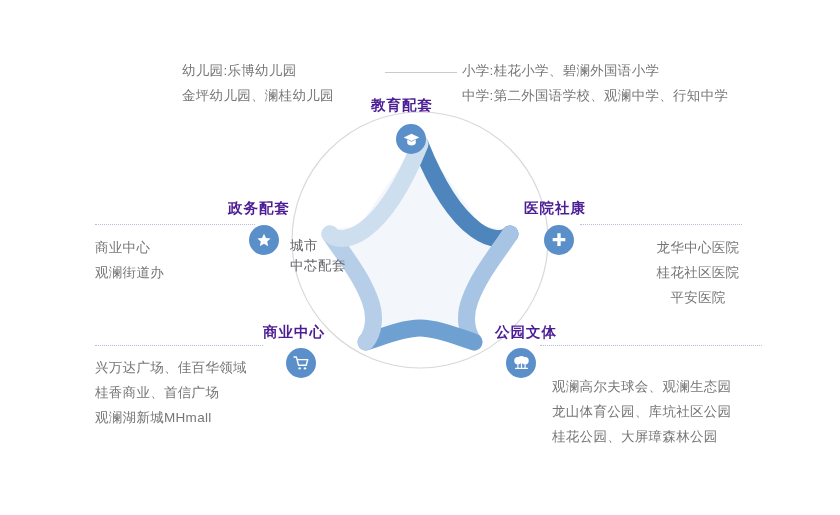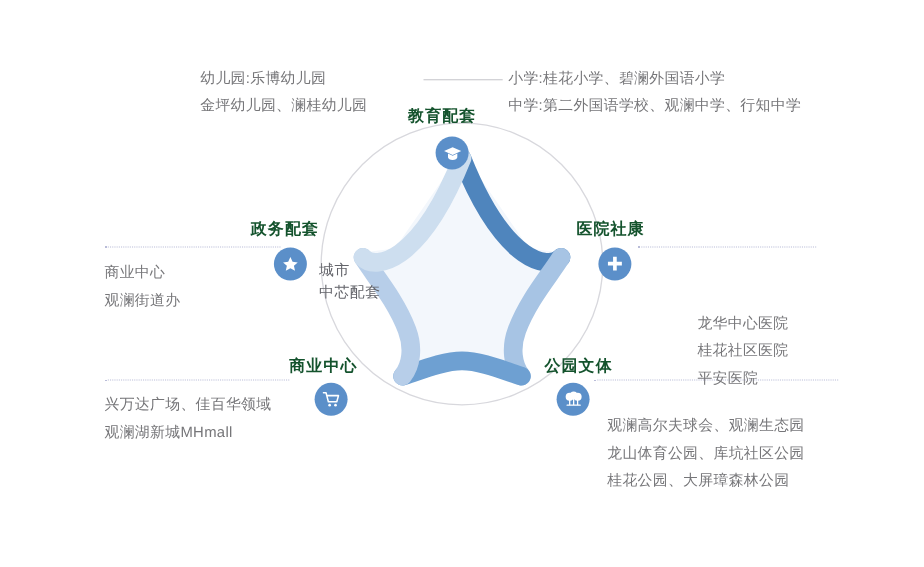--- a/index.html
+++ b/index.html
@@ -35,21 +35,21 @@
   }
   .center-label span{display:block;}
 
   
   .node{position:absolute;}
   .node-title{
     position:absolute;
     white-space:nowrap;
     font-size:14.5px;
     font-weight:bold;
-    color:#14532d;
+    color:#4c1d95;
     letter-spacing:1px;
   }
   .node-circle{
     position:absolute;
     width:30px;height:30px;
     border-radius:50%;
     background:#5b8fc9;
     display:flex;align-items:center;justify-content:center;
   }
   .node-circle svg{display:block;}
@@ -78,21 +78,21 @@
     color:#767679;
     white-space:nowrap;
     letter-spacing:.3px;
   }
   .txt span{display:block;}
   .txt.right{text-align:right;}
 
   #txt-edu-left   {left:182px;top:58px;}
   #txt-edu-right  {left:462px;top:58px;}
   #txt-government {left:95px; top:235px;}
-  #txt-medical    {left:634px;top:235px;width:128px;text-align:left;margin-top:46px;}
+  #txt-medical    {left:634px;top:235px;width:128px;text-align:center;}
   #txt-commercial {left:95px; top:355px;}
   #txt-park       {left:552px;top:355px;margin-top:19px;}
 
   
   .rule{position:absolute;height:0;border-top:1px solid #cfcfd4;}
   .rule.dotted{border-top:1px dotted #b9bcd8;}
 
   #rule-edu        {left:385px;top:72px;width:72px;border-top:1px solid #c9c9ce;}
   #rule-gov        {left:95px; top:224px;width:160px;}
   #rule-med        {left:580px;top:224px;width:162px;}
@@ -217,20 +217,21 @@
   </div>
 
   <div class="txt right" id="txt-medical">
     <span>龙华中心医院</span>
     <span>桂花社区医院</span>
     <span>平安医院</span>
   </div>
 
   <div class="txt" id="txt-commercial">
     <span>兴万达广场、佳百华领域</span>
+    <span>桂香商业、首信广场</span>
     <span>观澜湖新城MHmall</span>
   </div>
 
   <div class="txt" id="txt-park">
     <span>观澜高尔夫球会、观澜生态园</span>
     <span>龙山体育公园、库坑社区公园</span>
     <span>桂花公园、大屏璋森林公园</span>
   </div>
 
 </div>

